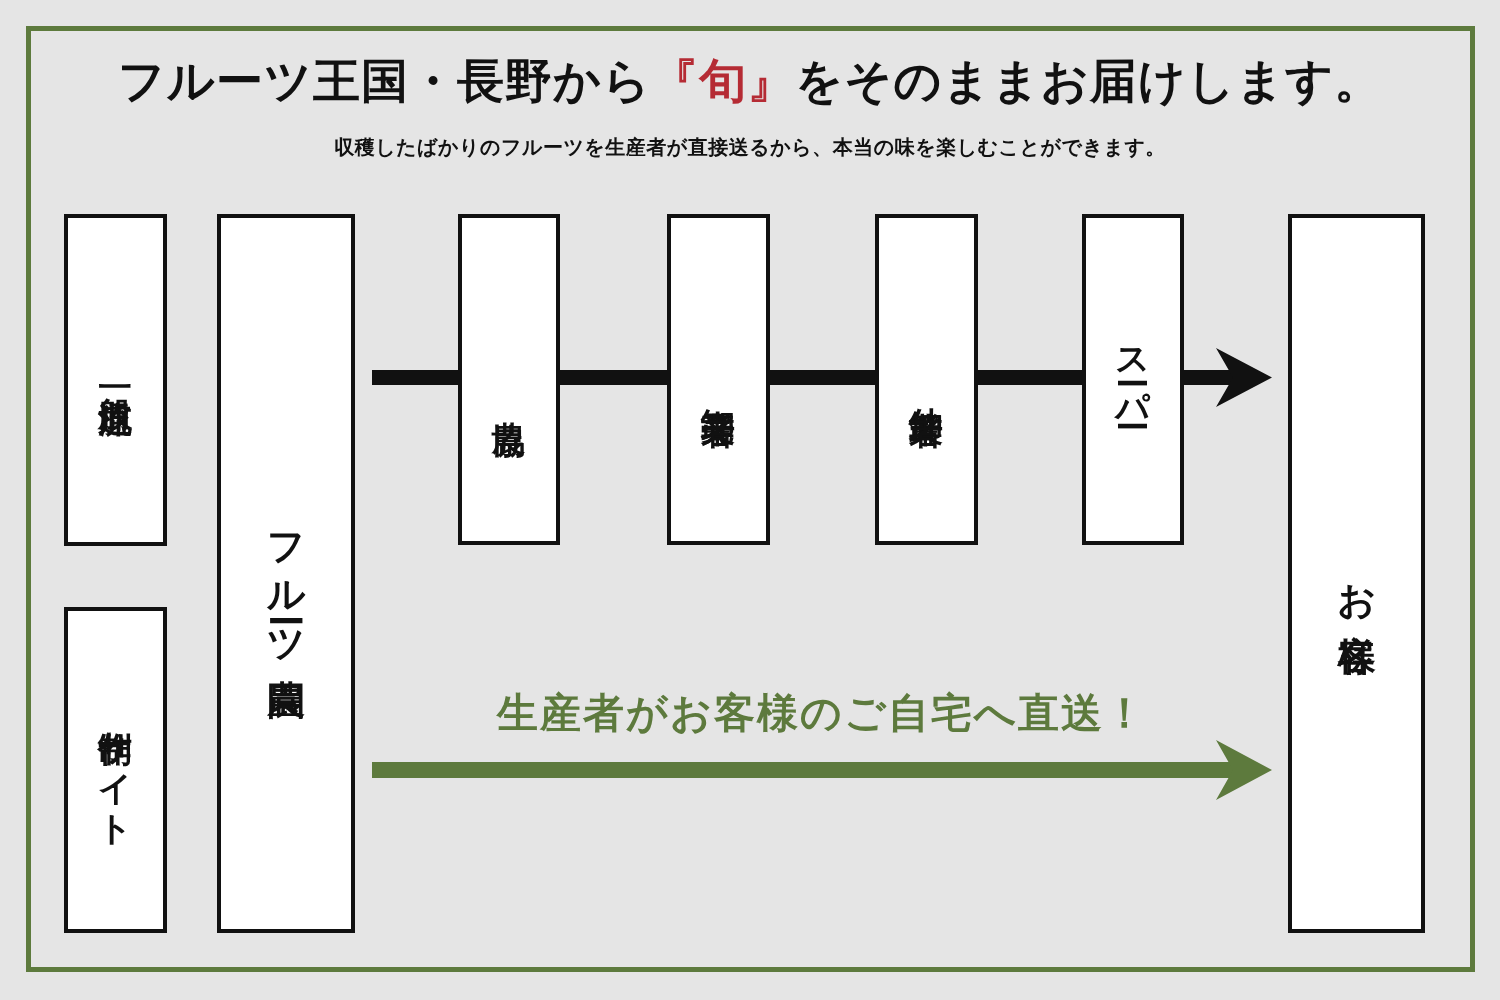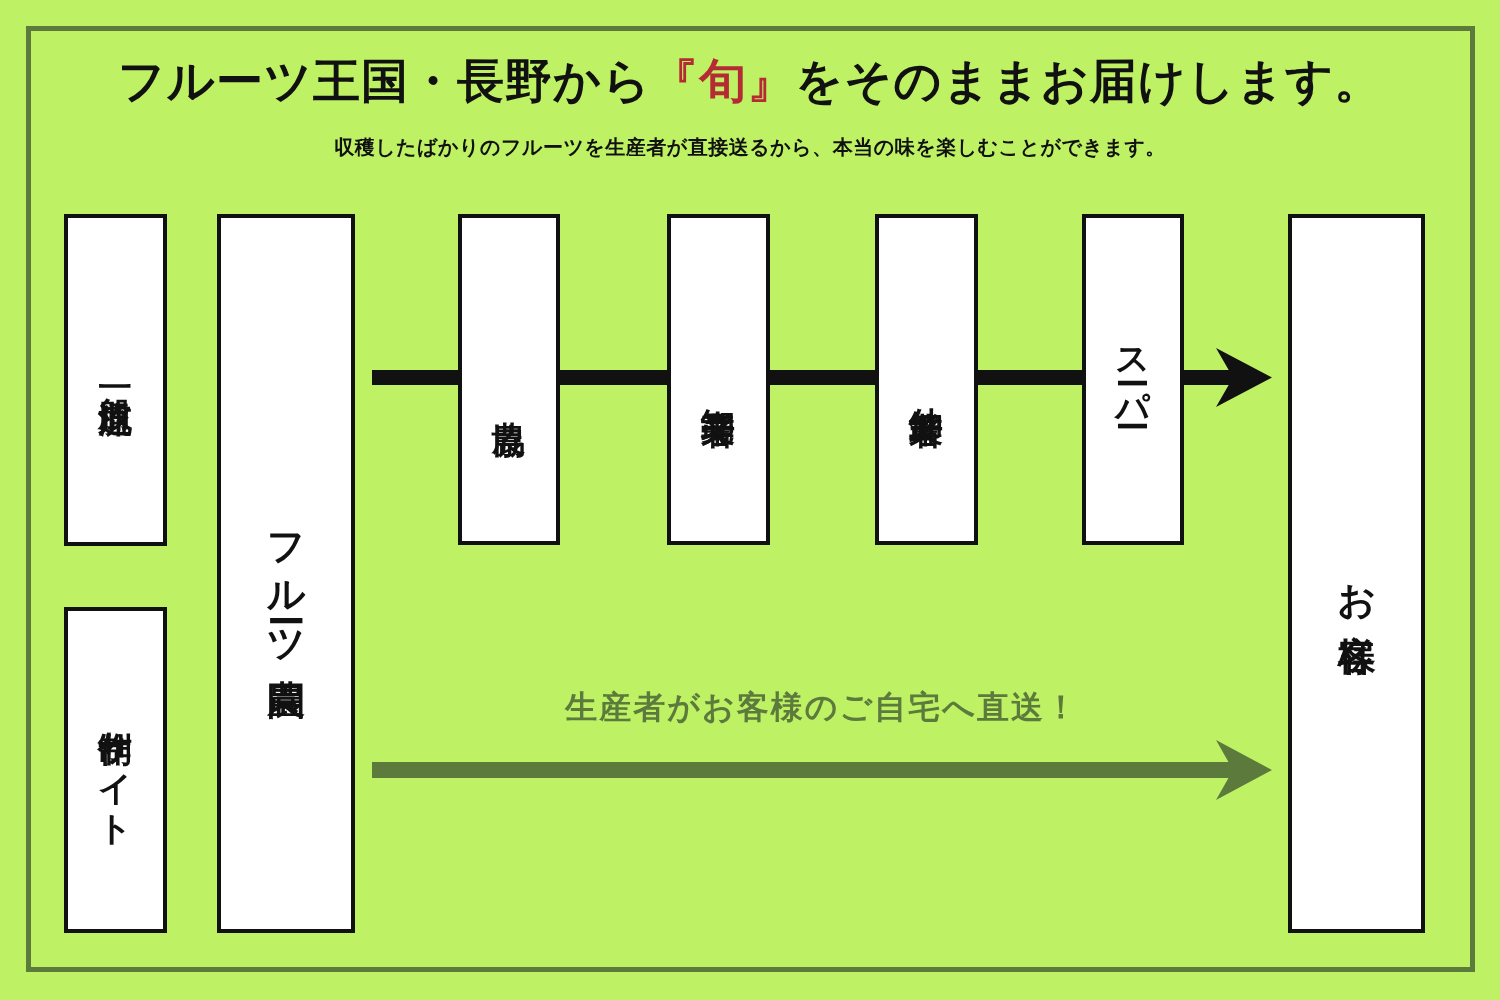--- a/index.html
+++ b/index.html
@@ -4,21 +4,21 @@
 <style>
   html, body {
     margin: 0;
     padding: 0;
     background: #ffffff;
   }
   #canvas {
     position: relative;
     width: 1500px;
     height: 1000px;
-    background: #bef264;
+    background: #e5e5e5;
     font-family: "Liberation Sans", "DejaVu Sans", sans-serif;
     overflow: hidden;
   }
 
   
   #outer-frame {
     position: absolute;
     left: 26px;
     top: 26px;
     width: 1449px;
@@ -107,21 +107,21 @@
     pointer-events: none;
   }
 
   
   #direct-ship-text {
     position: absolute;
     left: 372px;
     top: 686px;
     width: 900px;
     text-align: center;
-    font-size: 32px;
+    font-size: 41px;
     font-weight: 700;
     letter-spacing: 2px;
     color: #5d7a3d;
     white-space: nowrap;
     z-index: 2;
   }
 </style>
 </head>
 <body>
 

